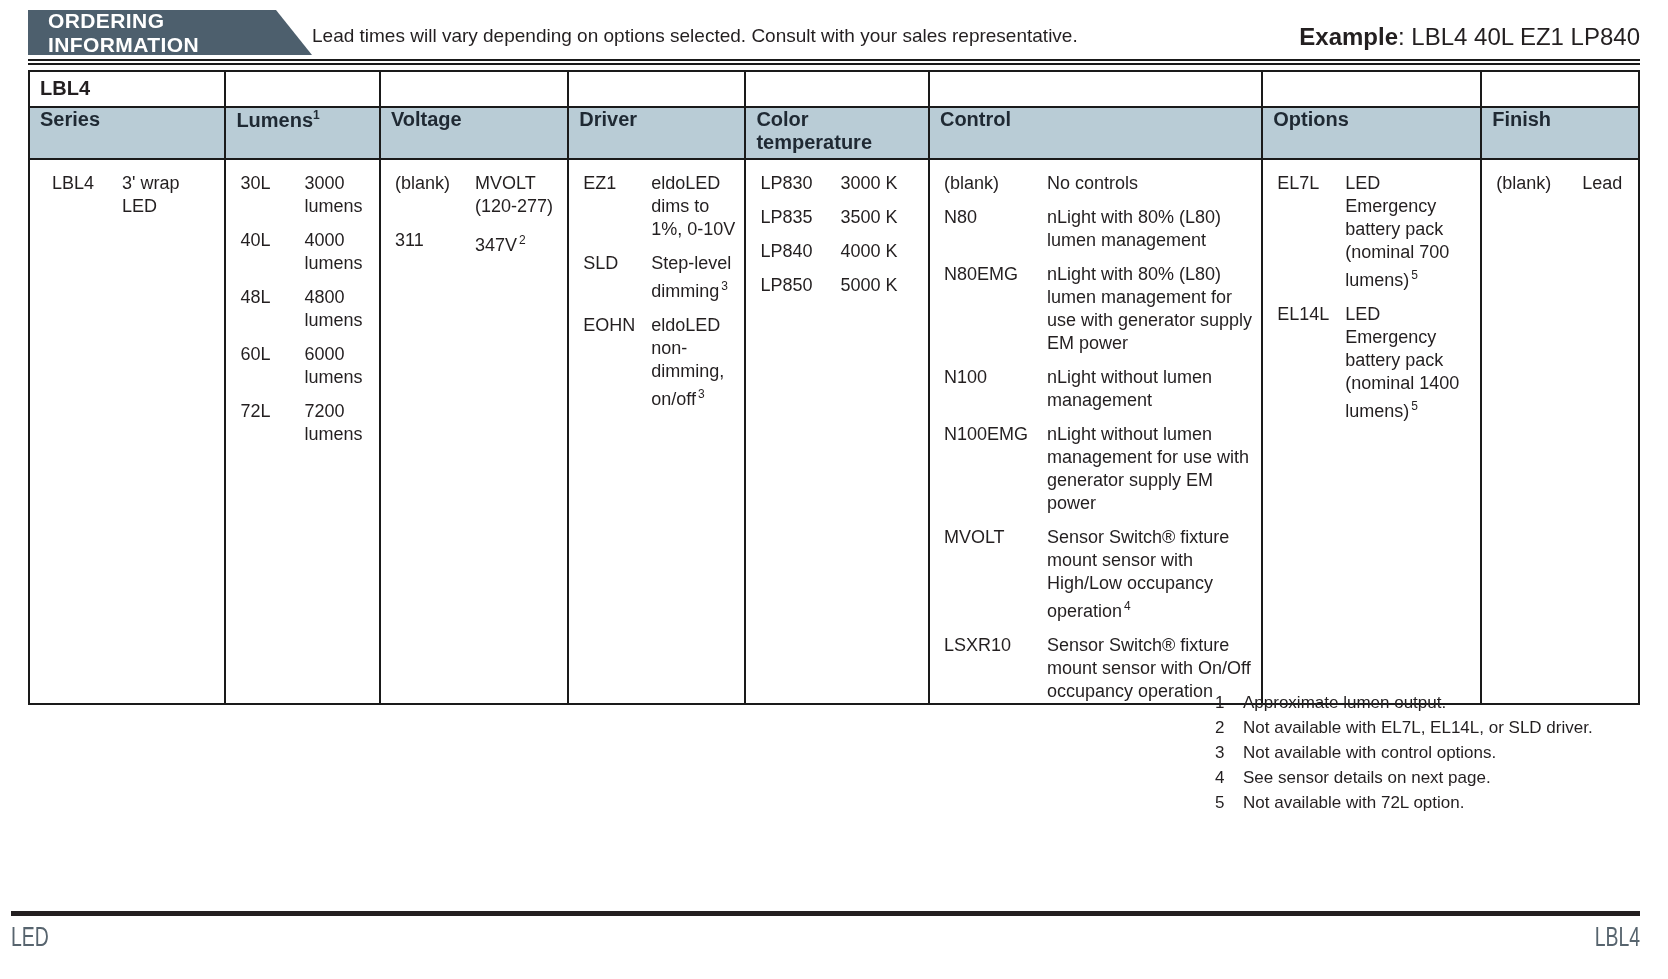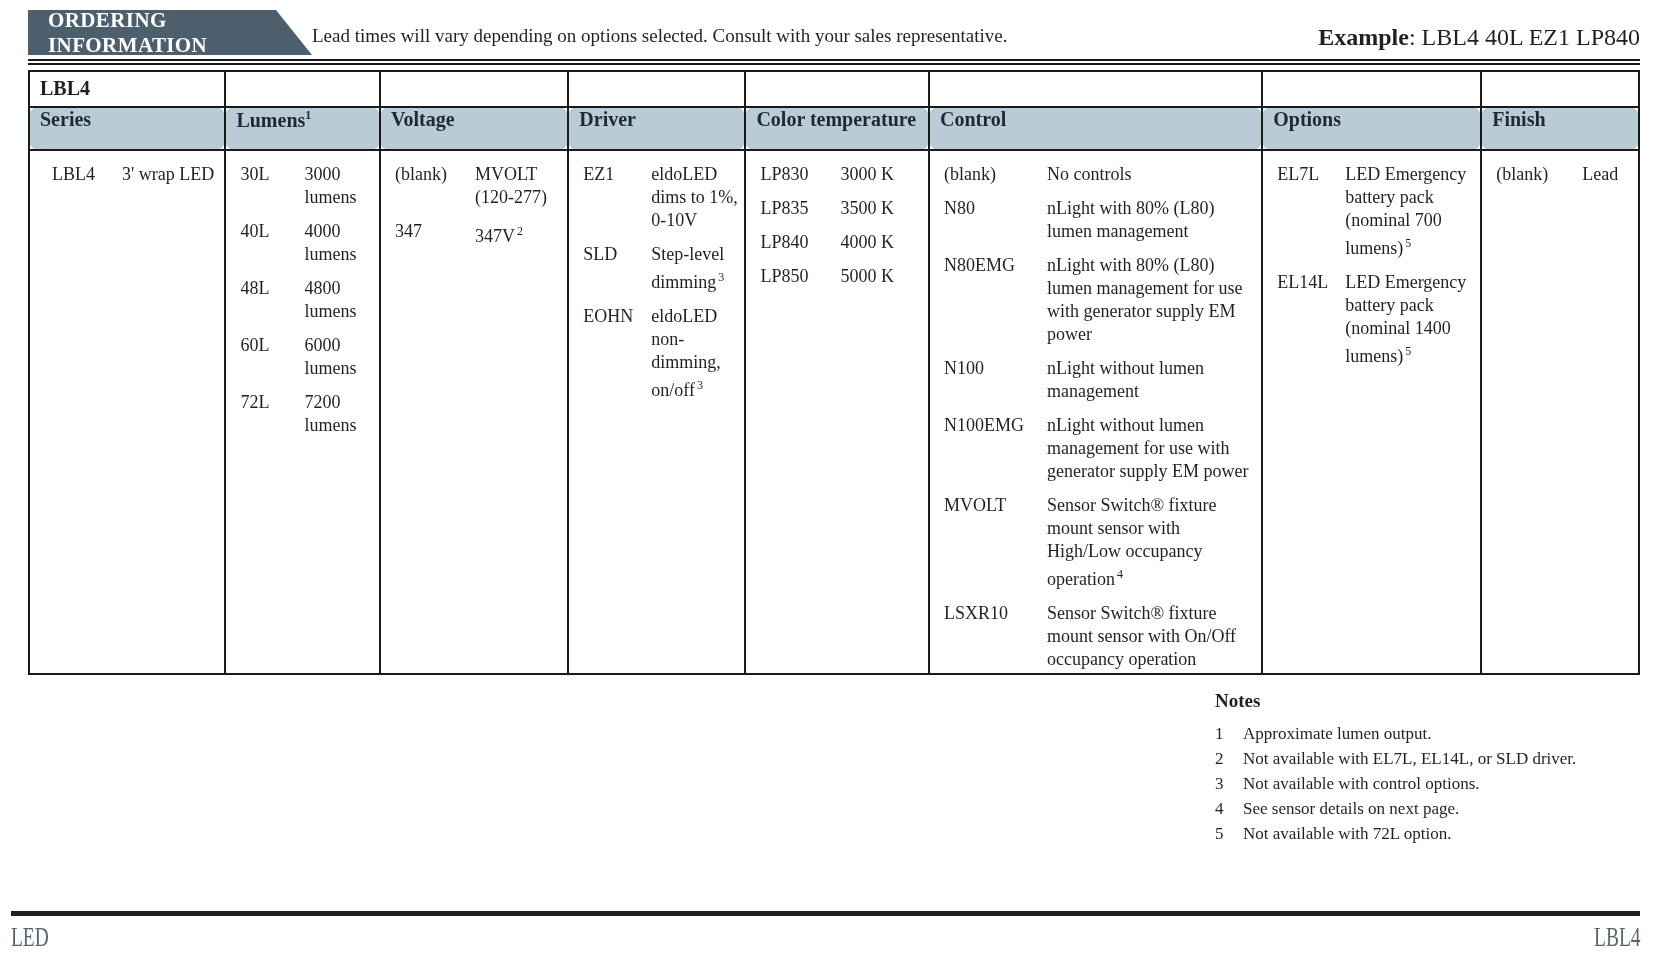--- a/index.html
+++ b/index.html
@@ -1,19 +1,19 @@
 <!DOCTYPE html>
 <html><head>
 <meta charset="utf-8">
 <style>
   html,body { margin:0; padding:0; background:#fff; }
   .page {
     position:relative; width:1668px; height:979px; box-sizing:border-box;
     background:#ffffff; padding:10px 28px 0 28px;
-    font-family:Liberation Serif, serif; color:#231f20;
+    font-family:Liberation Sans, sans-serif; color:#231f20;
   }
   
   .topbar { display:flex; align-items:flex-end; height:45px; }
   .banner {
     height:45px; width:284px; flex:none; box-sizing:border-box;
     background:#4d5f6d; color:#ffffff;
     clip-path:polygon(0 0, calc(100% - 36px) 0, 100% 100%, 0 100%);
     display:flex; align-items:center; padding-left:20px;
     font-size:21px; font-weight:bold; letter-spacing:0.4px;
   }
@@ -21,21 +21,21 @@
   .example { margin-left:auto; font-size:24px; padding-bottom:4px; white-space:nowrap; }
   .example .bold { font-weight:bold; }
   .double-rule { margin-top:4px; height:6px; box-sizing:border-box;
     border-top:2px solid #1a1a1a; border-bottom:2px solid #1a1a1a; }
 
   
   table.order { width:100%; border-collapse:collapse; table-layout:fixed; margin-top:5px; }
   table.order th, table.order td { border:2px solid #1a1a1a; vertical-align:top; box-sizing:border-box; }
   .title-row td { height:36px; font-weight:bold; font-size:20px; padding:5px 6px 0 10px; }
   .head-row th { height:43px; background:#b9ccd6; text-align:left; vertical-align:middle;
-    font-size:20px; font-weight:bold; padding:0 4px 13px 10px; color:#1f2933;border-radius:9px; }
+    font-size:20px; font-weight:bold; padding:0 4px 4px 10px; color:#1f2933; }
   .head-row th sup { font-size:12px; }
   .body-row td { height:524px; padding:12px 6px 0 14px; font-size:18px; }
   .body-row td.c0 { padding-left:22px; }
   .pairs { display:grid; grid-template-columns:var(--cw) 1fr; column-gap:10px; row-gap:11px; line-height:23px; }
   .c0 { --cw:60px; } .c1 { --cw:54px; } .c2 { --cw:70px; } .c3 { --cw:58px; }
   .c4 { --cw:70px; } .c5 { --cw:93px; } .c6 { --cw:58px; } .c7 { --cw:76px; }
   .desc sup { font-size:12px; margin-left:2px; }
 
   
   .notes { position:absolute; left:1215px; top:690px; width:444px; }
@@ -120,21 +120,21 @@
           <div class="desc"><span>6000 lumens</span></div>
           <div class="code">72L</div>
           <div class="desc"><span>7200 lumens</span></div>
         </div>
       </td>
 
       <td class="c2">
         <div class="pairs">
           <div class="code">(blank)</div>
           <div class="desc"><span>MVOLT (120-277)</span></div>
-          <div class="code">347</div>
+          <div class="code">311</div>
           <div class="desc"><span>347V</span><sup>2</sup></div>
         </div>
       </td>
 
       <td class="c3">
         <div class="pairs">
           <div class="code">EZ1</div>
           <div class="desc"><span>eldoLED dims to 1%, 0-10V</span></div>
           <div class="code">SLD</div>
           <div class="desc"><span>Step-level dimming</span><sup>3</sup></div>
@@ -189,21 +189,20 @@
           <div class="code">(blank)</div>
           <div class="desc"><span>Lead</span></div>
         </div>
       </td>
 
     </tr>
   </tbody>
     </table>
 
   <div class="notes">
-    <div class="notes-title">Notes</div>
     <div class="note">
       <span>1</span>
       <span><span>Approximate lumen output.</span><span class="l2"></span></span>
     </div>
     <div class="note">
       <span>2</span>
       <span><span>Not available with EL7L, EL14L, or SLD driver.</span><span class="l2"></span></span>
     </div>
     <div class="note">
       <span>3</span>

